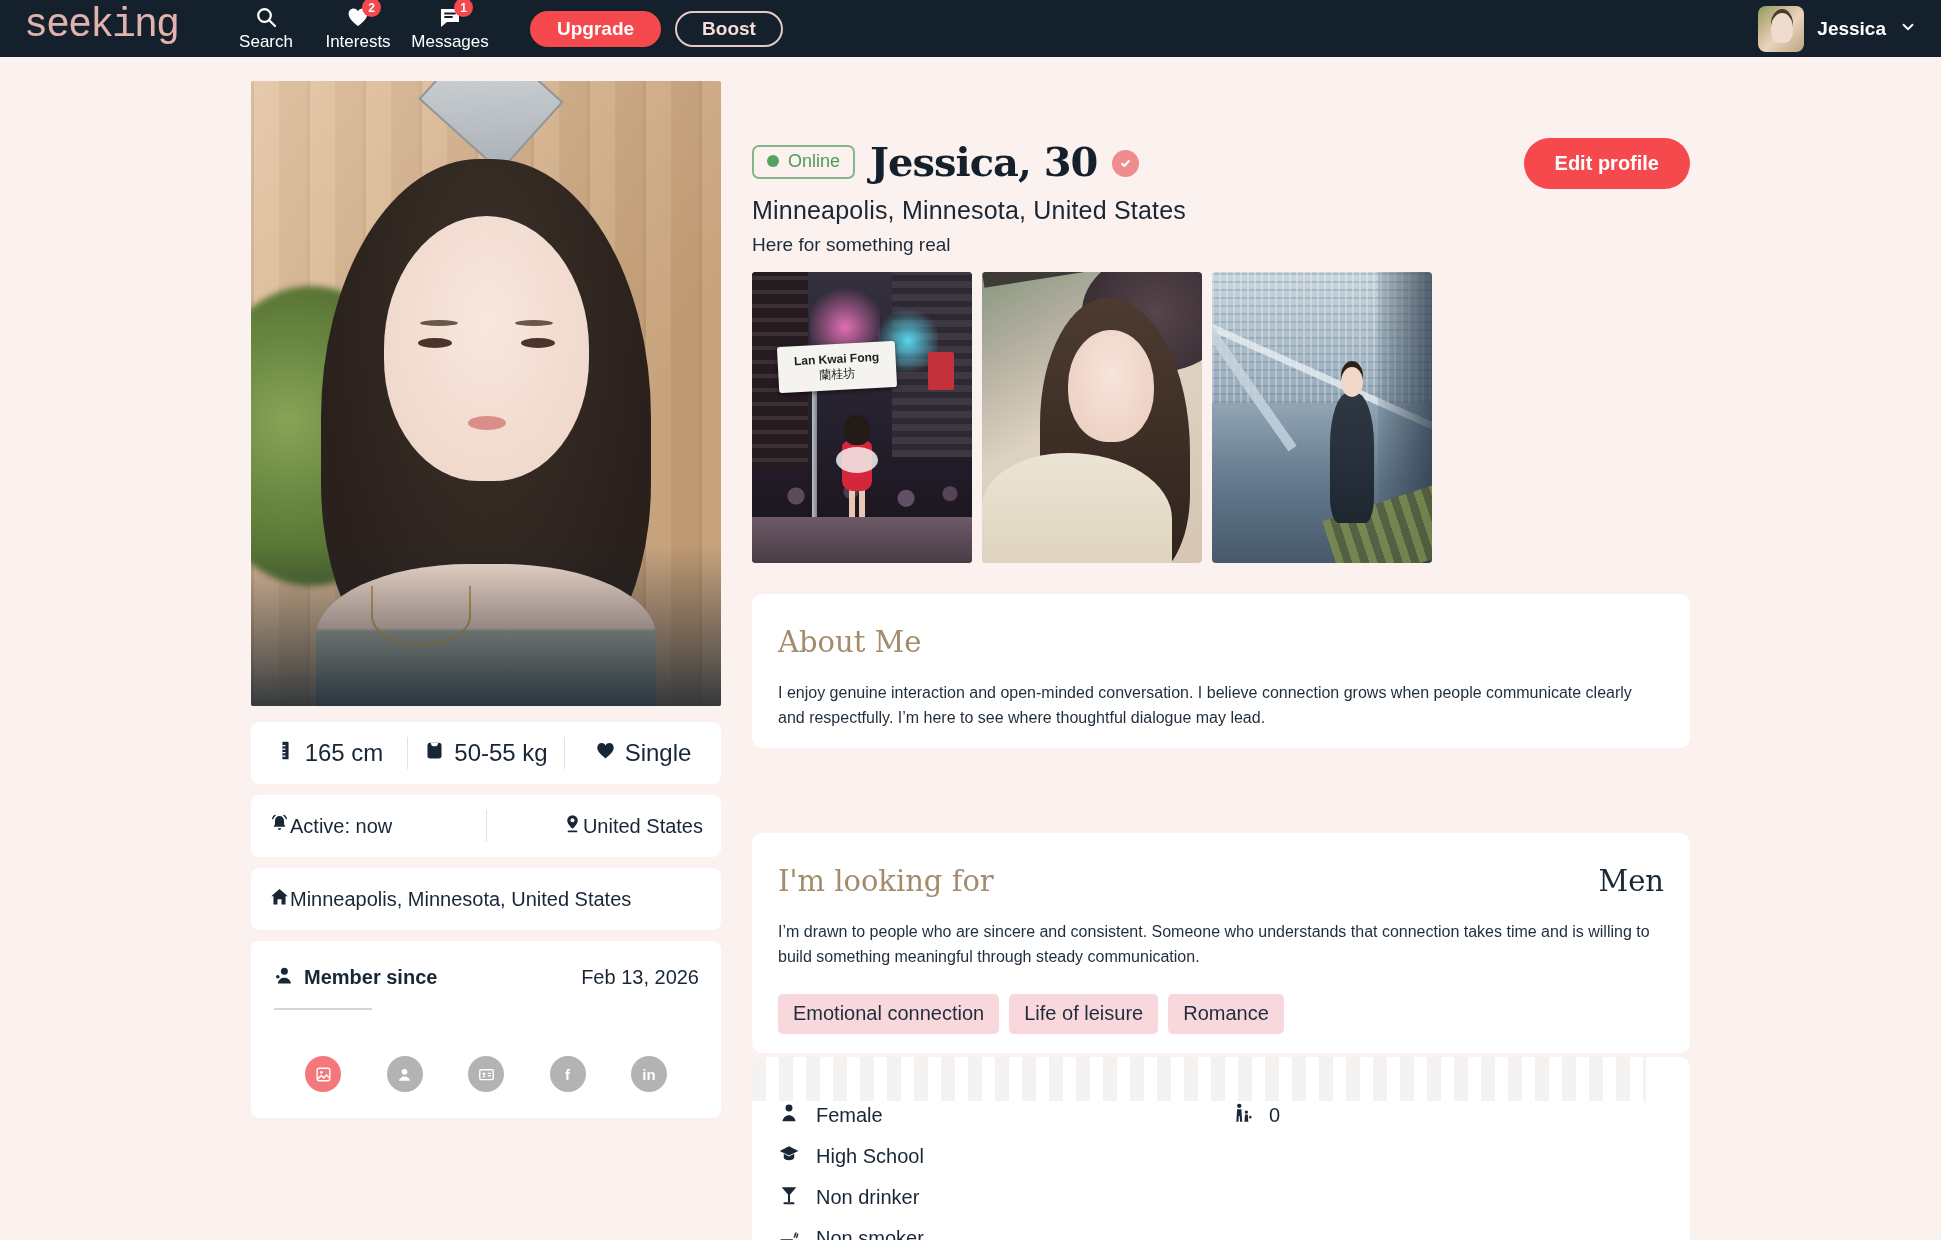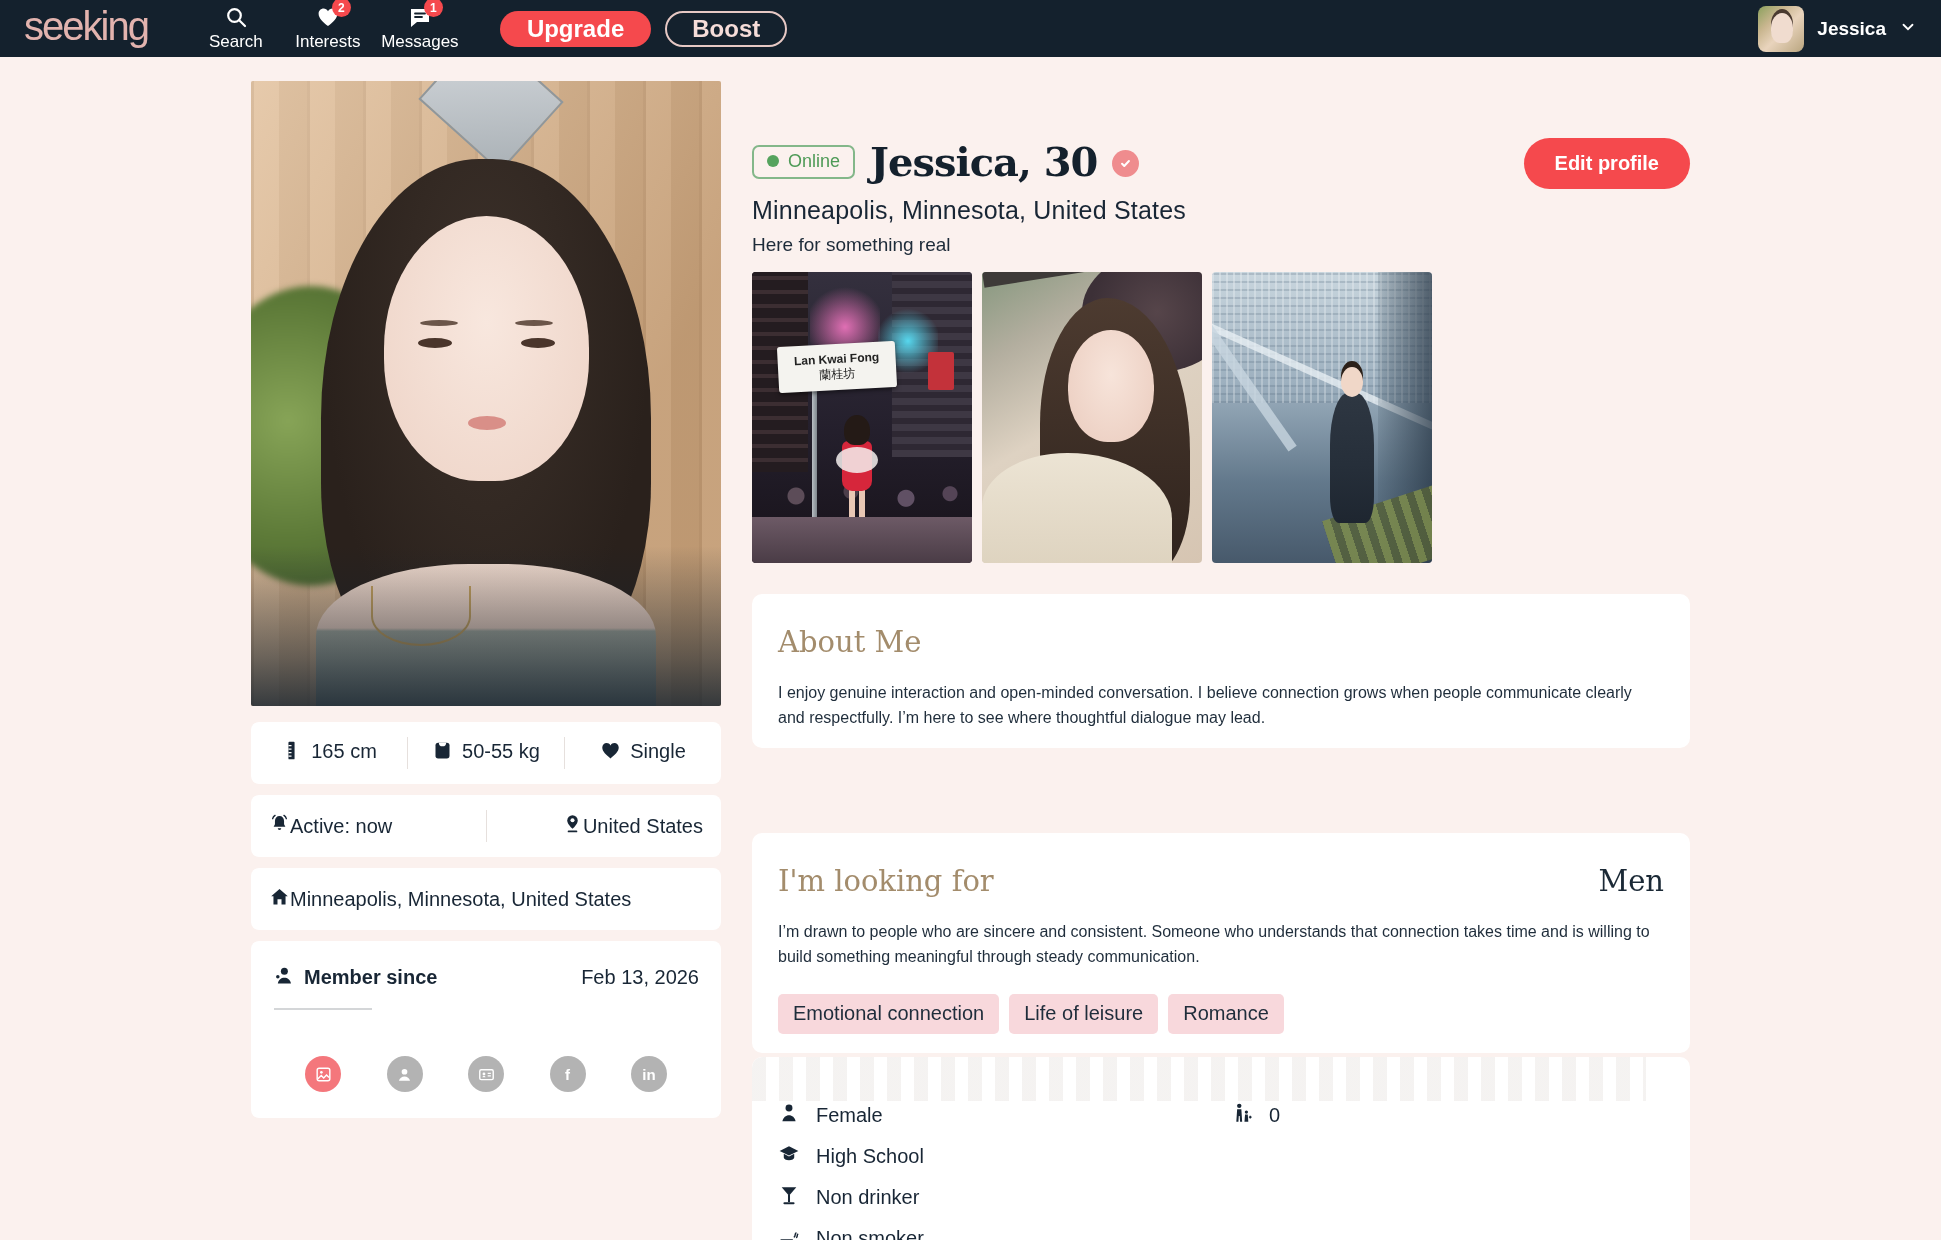--- a/index.html
+++ b/index.html
@@ -2,27 +2,27 @@
 <html><head>
 <meta charset="utf-8">
 <style>
   * { margin:0; padding:0; box-sizing:border-box; }
   html,body { width:1941px; height:1240px; overflow:hidden; }
   body { background:#fbf1ee; font-family:"Liberation Sans","DejaVu Sans",sans-serif; color:#182635; }
   .serif { font-family:"DejaVu Serif","Liberation Serif",serif; }
 
   
   .navbar { height:57px; background:#14212d; display:flex; align-items:center; padding:0 24px; position:relative; z-index:5; }
-  .logo { font-family:Liberation Sans, sans-serif; font-size:40px; color:#e2b3ae; letter-spacing:-2px; margin-right:42px; line-height:1; padding-bottom:6px; }
+  .logo { font-family:Liberation Mono, monospace; font-size:40px; color:#e2b3ae; letter-spacing:-2px; margin-right:42px; line-height:1; padding-bottom:6px; }
   .nav-item { width:92px; height:57px; display:flex; flex-direction:column; align-items:center; justify-content:center; gap:3px; color:#fff; cursor:pointer; }
   .nav-ic { position:relative; width:24px; height:24px; }
   .nav-ic svg { width:24px; height:24px; display:block; }
   .nav-label { font-size:17px; }
   .badge { position:absolute; top:-7px; right:-11px; min-width:19px; height:19px; border-radius:10px; background:#f5494d; color:#fff; font-size:12px; font-weight:bold; display:flex; align-items:center; justify-content:center; padding:0 5px; }
-  .pill { border:none; border-radius:22px; height:36px; font-size:24px; font-weight:bold; display:flex; align-items:center; cursor:pointer; }
+  .pill { border:none; border-radius:22px; height:36px; font-size:19px; font-weight:bold; display:flex; align-items:center; cursor:pointer; }
   .upgrade { background:#f5494d; color:#fff; padding:0 27px; margin-left:34px; }
   .boost { background:transparent; border:2px solid #e6c8c4; color:#f6ddd9; padding:0 25px; margin-left:14px; }
   .user-chip { margin-left:auto; display:flex; align-items:center; gap:13px; color:#fff; cursor:pointer;padding-left:6px; }
   .avatar { width:46px; height:46px; border-radius:8px; overflow:hidden; position:relative;
             background:linear-gradient(135deg,#8aa05c 0%,#c9b68f 30%,#e9d4bd 55%,#b9a57f 100%); }
   .avatar::after { content:""; position:absolute; left:13px; top:7px; width:22px; height:30px; border-radius:50% 50% 40% 40%; background:#f0dccf; box-shadow:0 -4px 0 0 #4a3a30; }
   .user-name { font-size:19px; font-weight:bold; }
 
   
   .stage { position:relative; width:1941px; height:1183px; }
@@ -45,21 +45,21 @@
   .mp-eye { position:absolute; top:122px; width:34px; height:10px; border-radius:50%; background:#4a352b; }
   .mp-brow { position:absolute; top:104px; width:38px; height:6px; border-radius:50%; background:#6b564a; }
   .mp-lips { position:absolute; left:84px; top:200px; width:38px; height:14px; border-radius:50%; background:#d98f88; }
   .mp-torso { position:absolute; left:65px; bottom:-18px; width:340px; height:160px; border-radius:45% 45% 0 0;
     background:linear-gradient(180deg,#f2dccf 0%,#eccfbf 40%,#a7aa9d 42%,#8e9287 100%); }
   .mp-chain { position:absolute; left:120px; bottom:60px; width:100px; height:60px; border:2px solid #c6a05c; border-top:none; border-radius:0 0 50% 50%; background:transparent; }
   .mp-fade { position:absolute; left:0; right:0; bottom:0; height:160px; background:linear-gradient(180deg,rgba(20,33,45,0) 0%,rgba(20,33,45,.55) 70%,rgba(20,33,45,.82) 100%); }
 
   .side-card { background:#fff; border-radius:8px; margin-top:11px; }
   .stats-card { height:62px; display:flex; align-items:center; margin-top:16px; }
-  .stat { flex:1; display:flex; justify-content:center; gap:9px; font-size:20px; font-weight:500; }
+  .stat { flex:1; display:flex; justify-content:center; gap:9px; font-size:24px; font-weight:500; }
   .stat svg, .rowline svg { width:21px; height:21px; flex:none; }
   .vdiv { width:1px; height:32px; background:#e6e0dd; }
   .row-card { height:62px; display:flex; align-items:center; padding:0 18px; }
   .rowline { display:flex; align-items:center; font-size:20px; font-weight:500; }
   .half { flex:1; display:flex; align-items:center; }
   .half.right { justify-content:flex-end; }
   .member-card { padding:24px 22px 26px; }
   .member-top { display:flex; align-items:center; }
   .member-top .lbl { font-weight:bold; font-size:20px; margin-left:10px; }
   .member-top .date { margin-left:auto; font-size:20px; }

